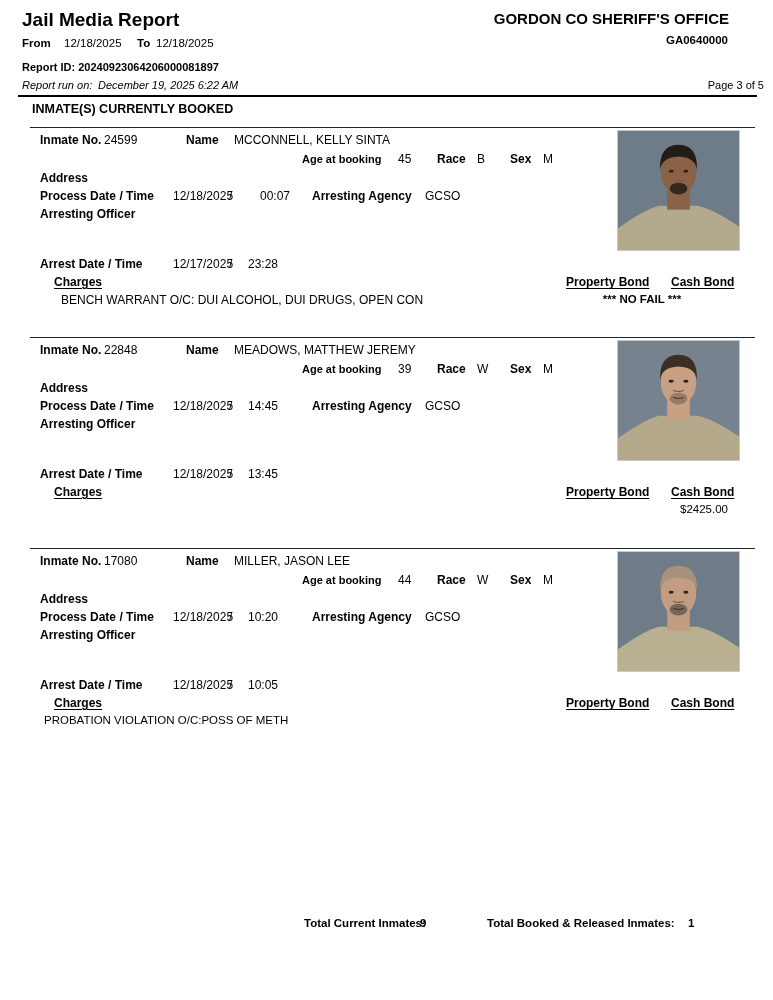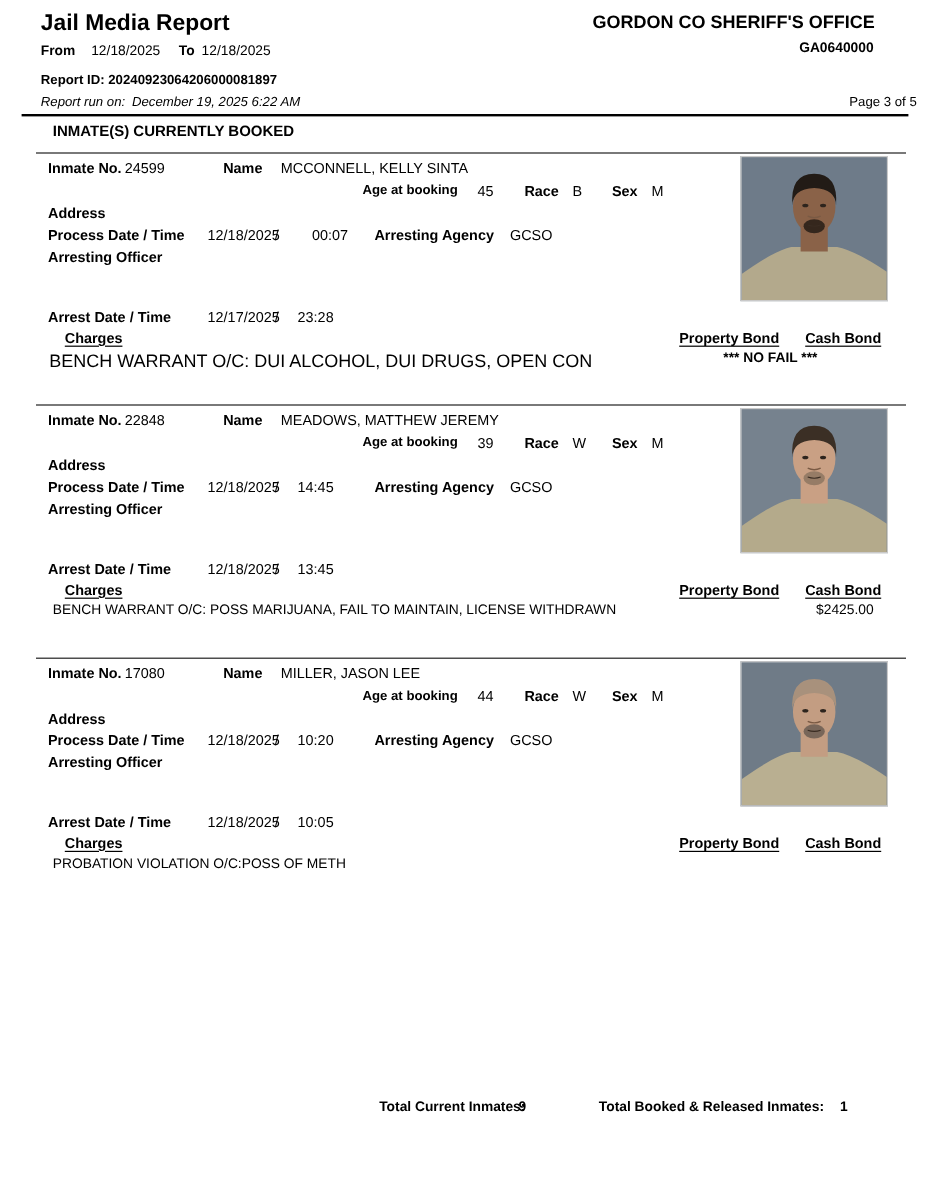--- a/index.html
+++ b/index.html
@@ -5,21 +5,21 @@
   * { margin:0; padding:0; box-sizing:border-box; }
   html,body { background:#ffffff; }
   .page {
     position:relative;
     width:773px; height:1000px;
     background:#ffffff;
     font-family:"Liberation Sans", sans-serif;
     color:#000;
     overflow:hidden;
   }
-  .abs { position:absolute; white-space:nowrap;margin-left:12px; }
+  .abs { position:absolute; white-space:nowrap; }
   .b { font-weight:bold; }
   .i { font-style:italic; }
   .u { text-decoration:underline; text-underline-offset:2px;margin-left:10px; }
   .t19 { font-size:19px; }
   .t15 { font-size:15px; }
   .t115 { font-size:11.5px; }
   .t11 { font-size:11px; }
 
   .hr-thick {
     position:absolute; left:18px; right:16px; top:95px;
@@ -111,21 +111,21 @@
 
     <span class="cell b" style="left:40px; top:130px">Arrest Date / Time</span>
     <span class="cell" style="left:173px; top:130px">12/17/2025</span>
     <span class="cell" style="left:229px; top:130px">/</span>
     <span class="cell" style="left:248px; top:130px">23:28</span>
 
     <span class="cell b u" style="left:44px; top:148px">Charges</span>
     <span class="cell b u" style="left:556px; top:148px">Property Bond</span>
     <span class="cell b u" style="left:661px; top:148px">Cash Bond</span>
 
-    <span class="cell" style="left:41px; top:166px; font-size:15px">BENCH WARRANT O/C: DUI ALCOHOL, DUI DRUGS, OPEN CON</span>
+    <span class="cell" style="left:61px; top:166px; font-size:12px">BENCH WARRANT O/C: DUI ALCOHOL, DUI DRUGS, OPEN CON</span>
     <span class="bond-note" style="top:166px">*** NO FAIL ***</span>
     <span class="cash-bond-value" style="top:166px"></span>
 
     <div class="photo-frame">
       <svg viewBox="0 0 123 121" preserveAspectRatio="none" style="--pbg: #6e7b89; --shirt: #b3a98c; --skin: #8a6248; --hair: #221b16; --facial: #261d16;">
         <rect width="123" height="121" style="fill:var(--pbg)"></rect>
         <path d="M0,121 L0,99 Q28,79 42,76 L81,76 Q96,79 123,97 L123,121 Z" style="fill:var(--shirt)"></path>
         <path d="M50,58 h23 v22 h-23 z" style="fill:var(--skin)"></path>
         <ellipse cx="61.5" cy="42" rx="18" ry="23" style="fill:var(--skin)"></ellipse>
         <path d="M43,41 Q41,14 61.5,14 Q82,14 80,41 Q80,27 61.5,26 Q43,27 43,41 Z" style="fill:var(--hair)"></path>
@@ -168,21 +168,20 @@
 
     <span class="cell b" style="left:40px; top:130px">Arrest Date / Time</span>
     <span class="cell" style="left:173px; top:130px">12/18/2025</span>
     <span class="cell" style="left:229px; top:130px">/</span>
     <span class="cell" style="left:248px; top:130px">13:45</span>
 
     <span class="cell b u" style="left:44px; top:148px">Charges</span>
     <span class="cell b u" style="left:556px; top:148px">Property Bond</span>
     <span class="cell b u" style="left:661px; top:148px">Cash Bond</span>
 
-    <span class="cell" style="left:44px; top:166px; font-size:11.5px">BENCH WARRANT O/C: POSS MARIJUANA, FAIL TO MAINTAIN, LICENSE WITHDRAWN</span>
     <span class="bond-note" style="top:166px"></span>
     <span class="cash-bond-value" style="top:166px">$2425.00</span>
 
     <div class="photo-frame">
       <svg viewBox="0 0 123 121" preserveAspectRatio="none" style="--pbg: #76828e; --shirt: #b4aa8b; --skin: #c9a084; --hair: #3b2f25; --facial: #8d7560;">
         <rect width="123" height="121" style="fill:var(--pbg)"></rect>
         <path d="M0,121 L0,99 Q28,79 42,76 L81,76 Q96,79 123,97 L123,121 Z" style="fill:var(--shirt)"></path>
         <path d="M50,58 h23 v22 h-23 z" style="fill:var(--skin)"></path>
         <ellipse cx="61.5" cy="42" rx="18" ry="23" style="fill:var(--skin)"></ellipse>
         <path d="M43,41 Q41,14 61.5,14 Q82,14 80,41 Q80,27 61.5,26 Q43,27 43,41 Z" style="fill:var(--hair)"></path>

